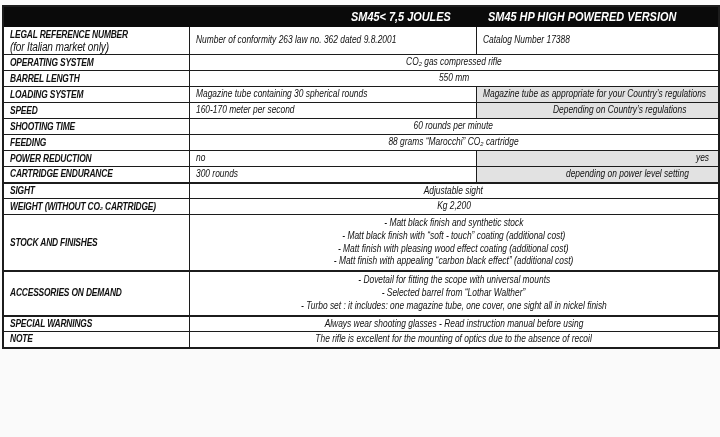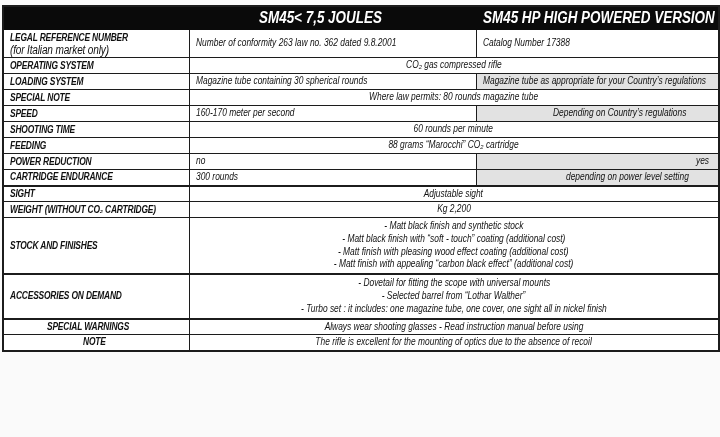--- a/index.html
+++ b/index.html
@@ -33,22 +33,22 @@
     border:1px solid var(--line);
     padding:1px 6px;
     font-style:italic;
     vertical-align:middle;
     overflow:hidden;
   }
   tr.h-head th{
     background:var(--header-bg);
     color:var(--header-text);
     border-color:var(--header-bg);
-    text-align:center;
-    font-size:16px;
+    text-align:right;
+    font-size:13px;
     font-weight:bold;
     height:18px;
     padding:2px 6px;
   }
   td.lbl{
     font-weight:bold;
     font-size:10px;
     letter-spacing:-0.2px;
     line-height:12px;
   }
@@ -58,21 +58,21 @@
   td.gray{background:var(--cell-gray);text-align:right;}
   .cnd{
     display:inline-block;
     transform:scaleX(0.84);
     transform-origin:0 50%;
     white-space:nowrap;
   }
   td.center .cnd{transform-origin:50% 50%;}
   tr.h-legal td{height:28px;}
   tr.h-std td{height:16px;}
-  tr.h-warn td{height:15px;text-align:center;}
+  tr.h-warn td{height:15px;}
   td.multiline{padding:2px 22px;}
   td.multiline div{line-height:12.8px;}
   tr.thick td{border-top-width:2px;}
 </style>
 </head>
 <body>
 
 <table class="spec-table">
   <colgroup>
     <col class="c-label">
@@ -95,31 +95,31 @@
     <td class="val"><span class="cnd">Number of conformity 263  law no. 362 dated 9.8.2001</span></td>
     <td class="val"><span class="cnd">Catalog Number 17388</span></td>
   </tr>
 
   <tr class="h-std">
     <td class="lbl"><span class="cnd">OPERATING SYSTEM</span></td>
     <td class="val center" colspan="2"><span class="cnd">CO₂ gas compressed rifle</span></td>
   </tr>
 
 
+  <tr class="h-std">
+    <td class="lbl"><span class="cnd">BARREL LENGTH</span></td>
+    <td class="val center" colspan="2"><span class="cnd">550 mm</span></td>
+  </tr>
 
   <tr class="h-std">
     <td class="lbl"><span class="cnd">LOADING SYSTEM</span></td>
     <td class="val"><span class="cnd">Magazine tube containing 30 spherical rounds</span></td>
     <td class="val gray"><span class="cnd">Magazine tube as appropriate for your Country’s regulations</span></td>
   </tr>
 
-  <tr class="h-std">
-    <td class="lbl"><span class="cnd">SPECIAL NOTE</span></td>
-    <td class="val center" colspan="2"><span class="cnd">Where law permits: 80 rounds magazine tube</span></td>
-  </tr>
 
   <tr class="h-std">
     <td class="lbl"><span class="cnd">SPEED</span></td>
     <td class="val"><span class="cnd">160-170 meter per second</span></td>
     <td class="val gray"><span class="cnd">Depending on Country’s regulations</span></td>
   </tr>
 
   <tr class="h-std">
     <td class="lbl"><span class="cnd">SHOOTING TIME</span></td>
     <td class="val center" colspan="2"><span class="cnd">60 rounds per minute</span></td>

